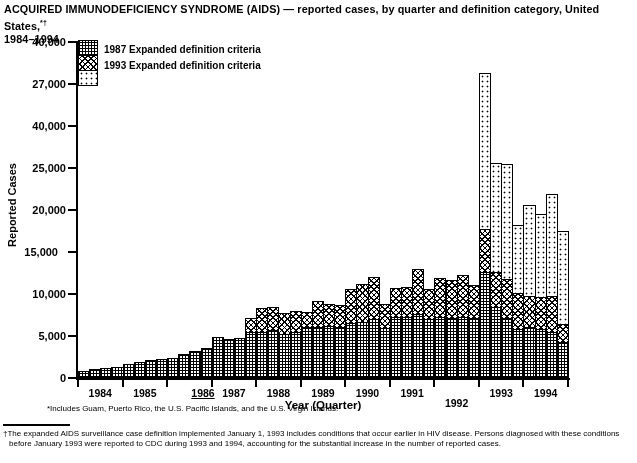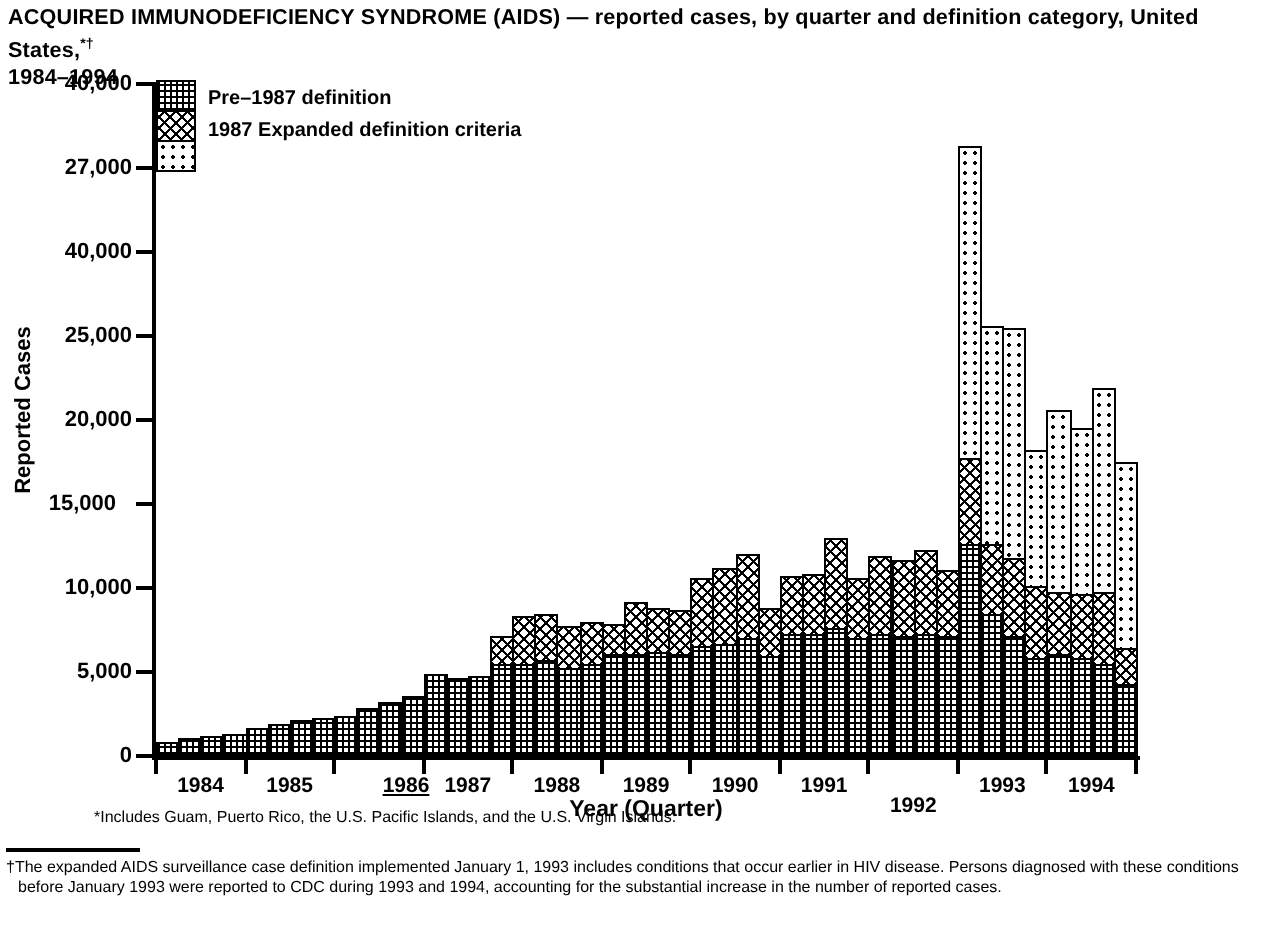--- a/index.html
+++ b/index.html
@@ -190,22 +190,22 @@
 
   <div class="xlabel">Year  (Quarter)</div>
 
   <div class="legend">
     <div class="lg-swatches">
       <div class="lg-sw pat-grid"></div>
       <div class="lg-sw pat-crosshatch"></div>
       <div class="lg-sw pat-dots"></div>
     </div>
     <div class="lg-labels">
-      <div>Pre–1987 definition</div>
       <div>1987 Expanded definition criteria</div>
+      <div>1993 Expanded definition criteria</div>
     </div>
   </div>
 
   <div class="fn1">*Includes Guam, Puerto Rico, the U.S. Pacific Islands, and the U.S. Virgin Islands.</div>
   <div class="fnrule"></div>
   <div class="fn2">†The expanded AIDS surveillance case definition implemented January 1, 1993 includes conditions that occur earlier in HIV disease. Persons diagnosed with these conditions before January 1993 were reported to CDC during 1993 and 1994, accounting for the substantial increase in the number of reported cases.</div>
 
 </div>
 
 </body></html>

